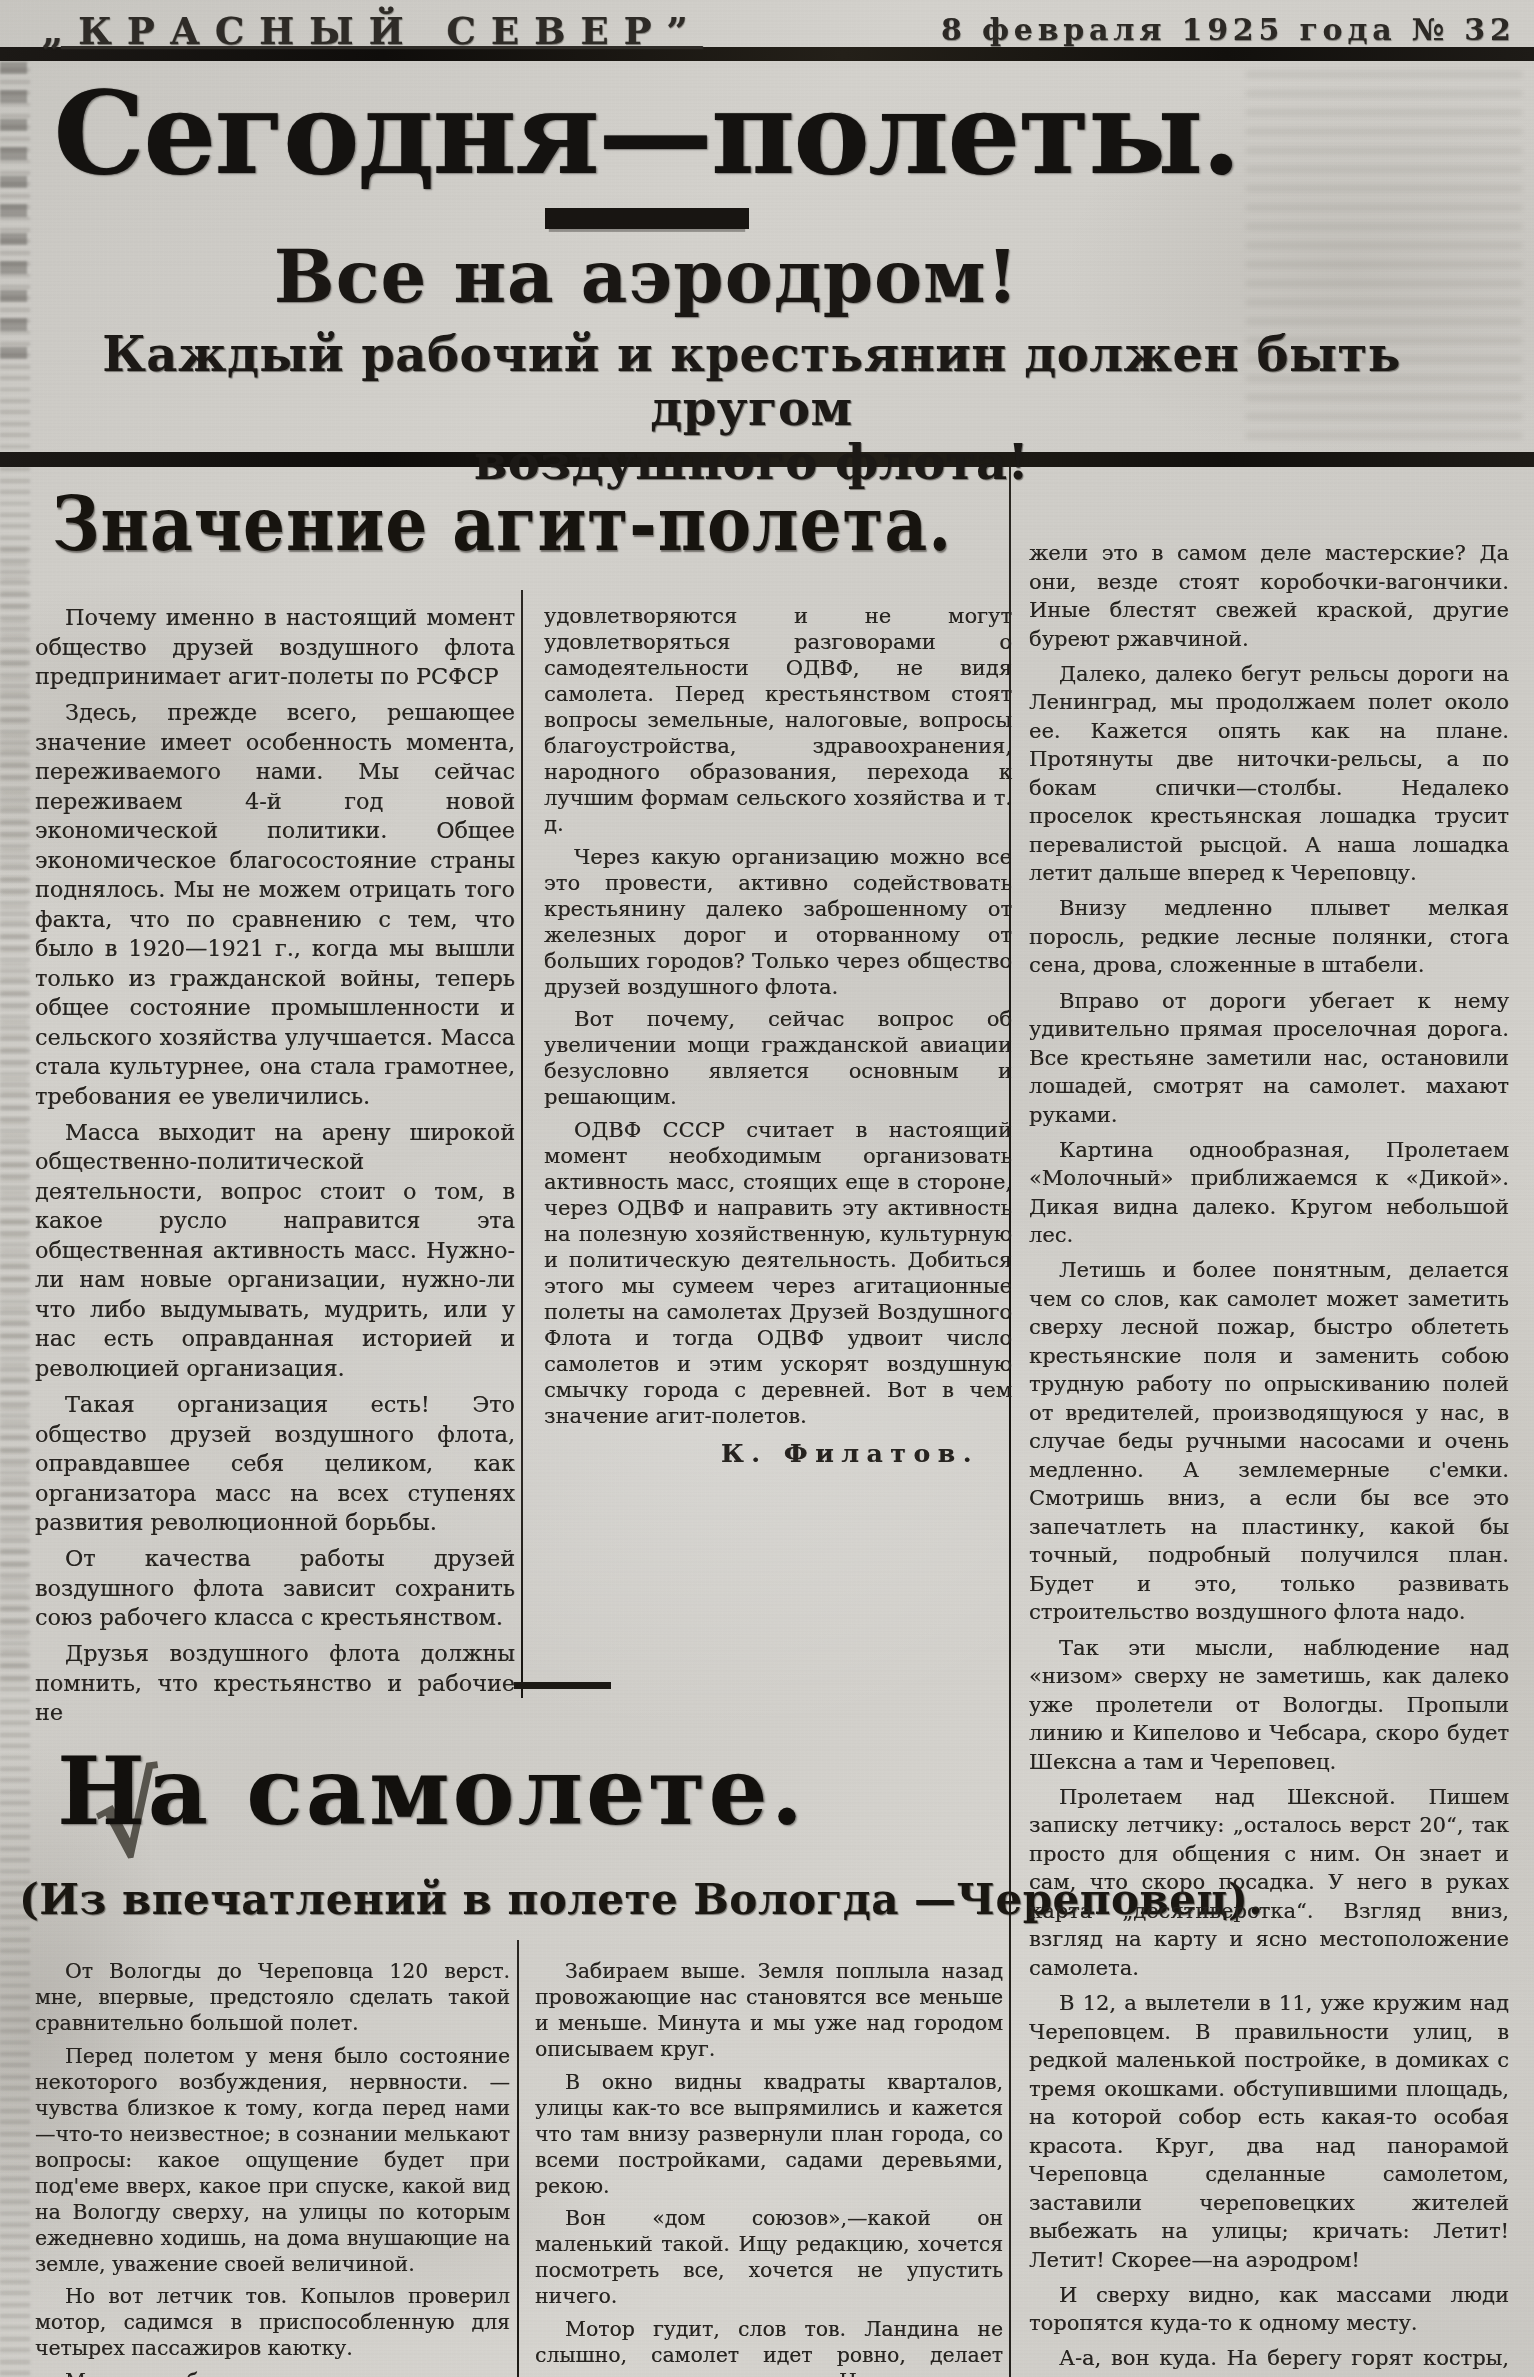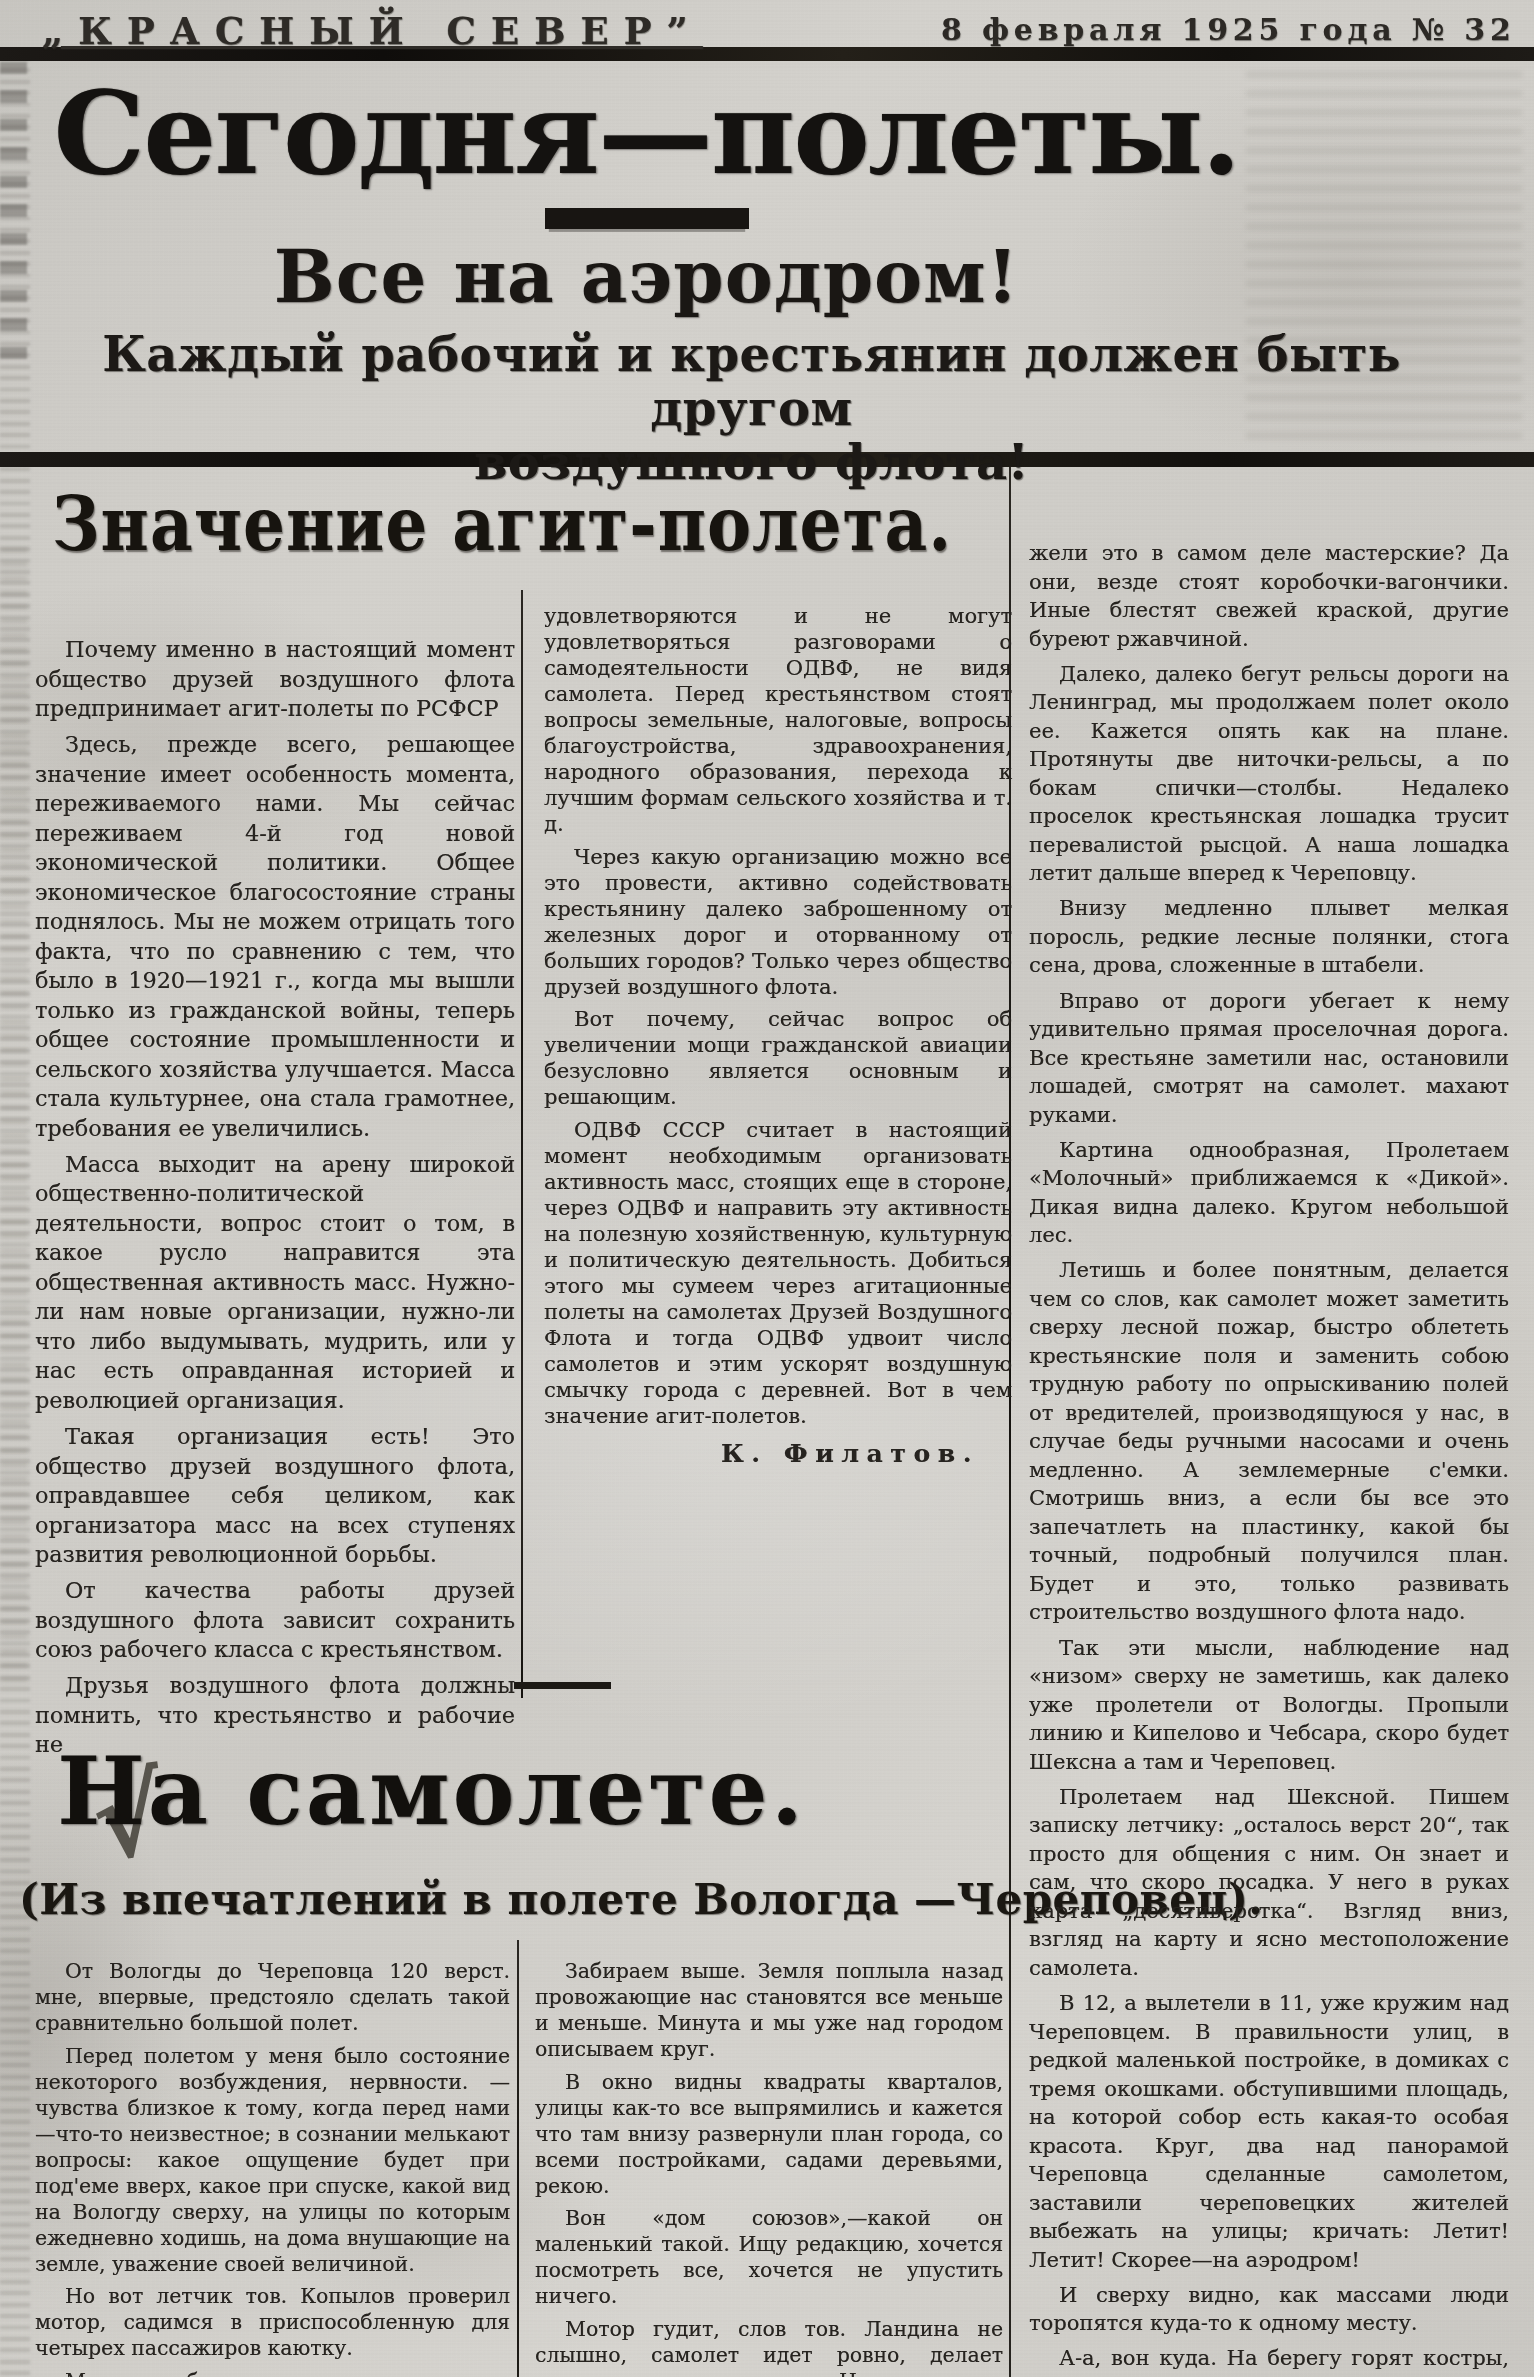--- a/index.html
+++ b/index.html
@@ -100,21 +100,21 @@
   
   .col{position:absolute;z-index:10;text-align:justify;}
   .col p{margin:0 0 6.7px 0;text-indent:30px;}
   .cont p:first-child{text-indent:0;}
   .a1-title{
     position:absolute;left:52px;top:481px;width:723px;z-index:10;text-align:center;
     font-size:66px;font-weight:bold;color:#17140f;letter-spacing:1px;
     transform:scaleY(1.12);transform-origin:top;
     text-shadow:1px 1px 1.4px rgba(23,20,15,.5);white-space:nowrap;
   }
-  .a1-col1{left:35px;top:635px;width:480px;font-size:22.3px;line-height:29.5px;
+  .a1-col1{left:35px;top:603px;width:480px;font-size:22.3px;line-height:29.5px;
     text-shadow:0.3px 0.3px 0.5px rgba(38,35,31,.55);}
   .a1-col2{left:544px;top:603px;width:468px;font-size:21px;line-height:26px;
     text-shadow:0.3px 0.3px 0.5px rgba(38,35,31,.55);}
   .signature{
     display:block;text-align:right;padding-right:33px;margin-top:12px;
     font-weight:bold;letter-spacing:7.6px;text-indent:0;
   }
   .a1-sig{font-size:25px;}
   .a2-divider{position:absolute;left:514px;top:1682px;width:97px;height:7.1px;background:#1c1914;z-index:10;filter:blur(0.2px);}
 

